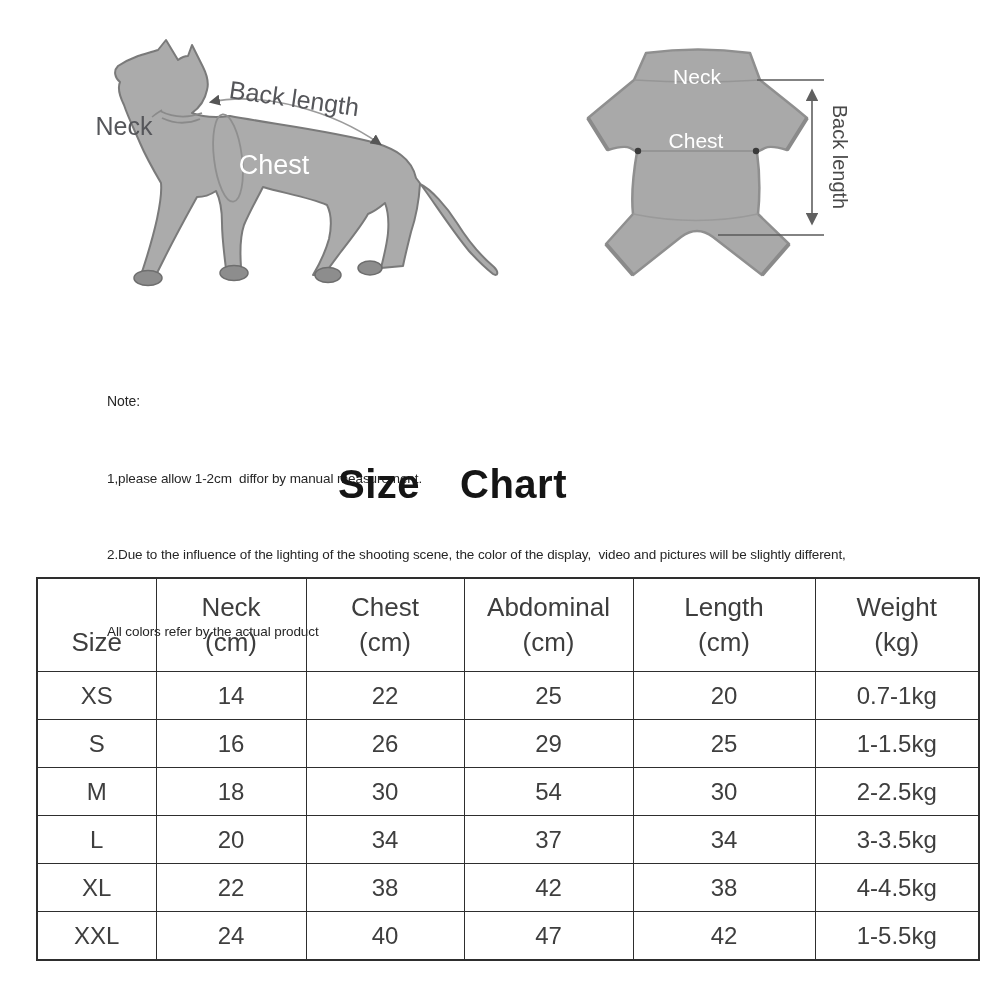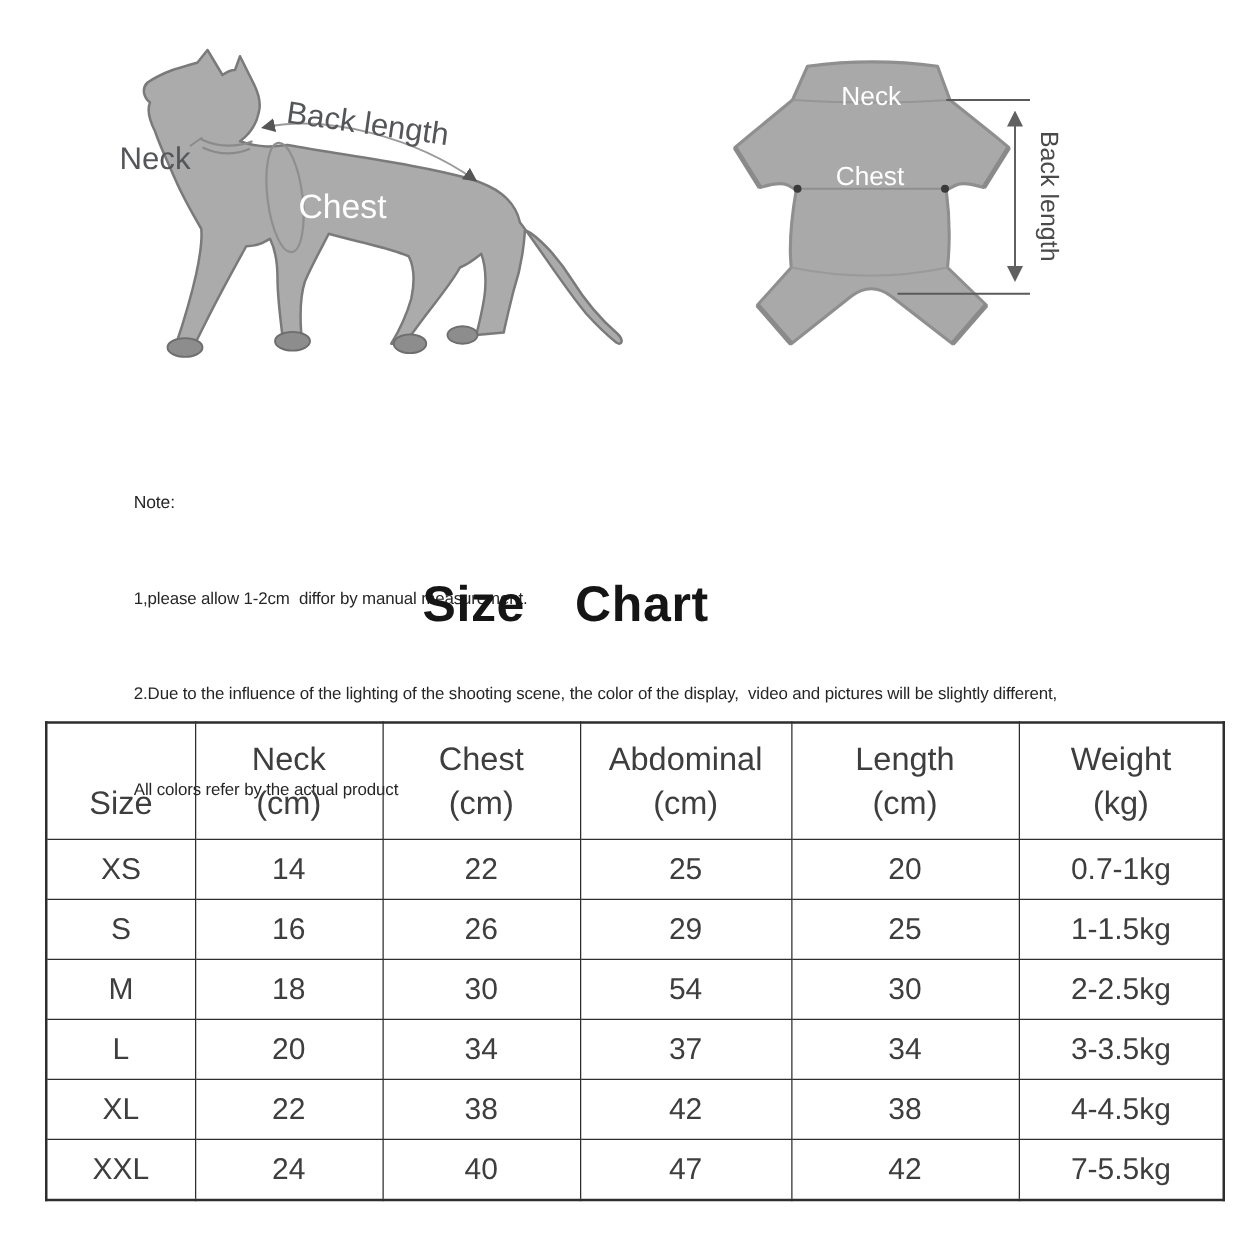--- a/index.html
+++ b/index.html
@@ -214,18 +214,18 @@
         <td>42</td>
         <td>38</td>
         <td>4-4.5kg</td>
       </tr>
       <tr>
         <td>XXL</td>
         <td>24</td>
         <td>40</td>
         <td>47</td>
         <td>42</td>
-        <td>7-5.5kg</td>
+        <td>1-5.5kg</td>
       </tr>
     </tbody>
   </table>
 
 </div>
 
 </body></html>

